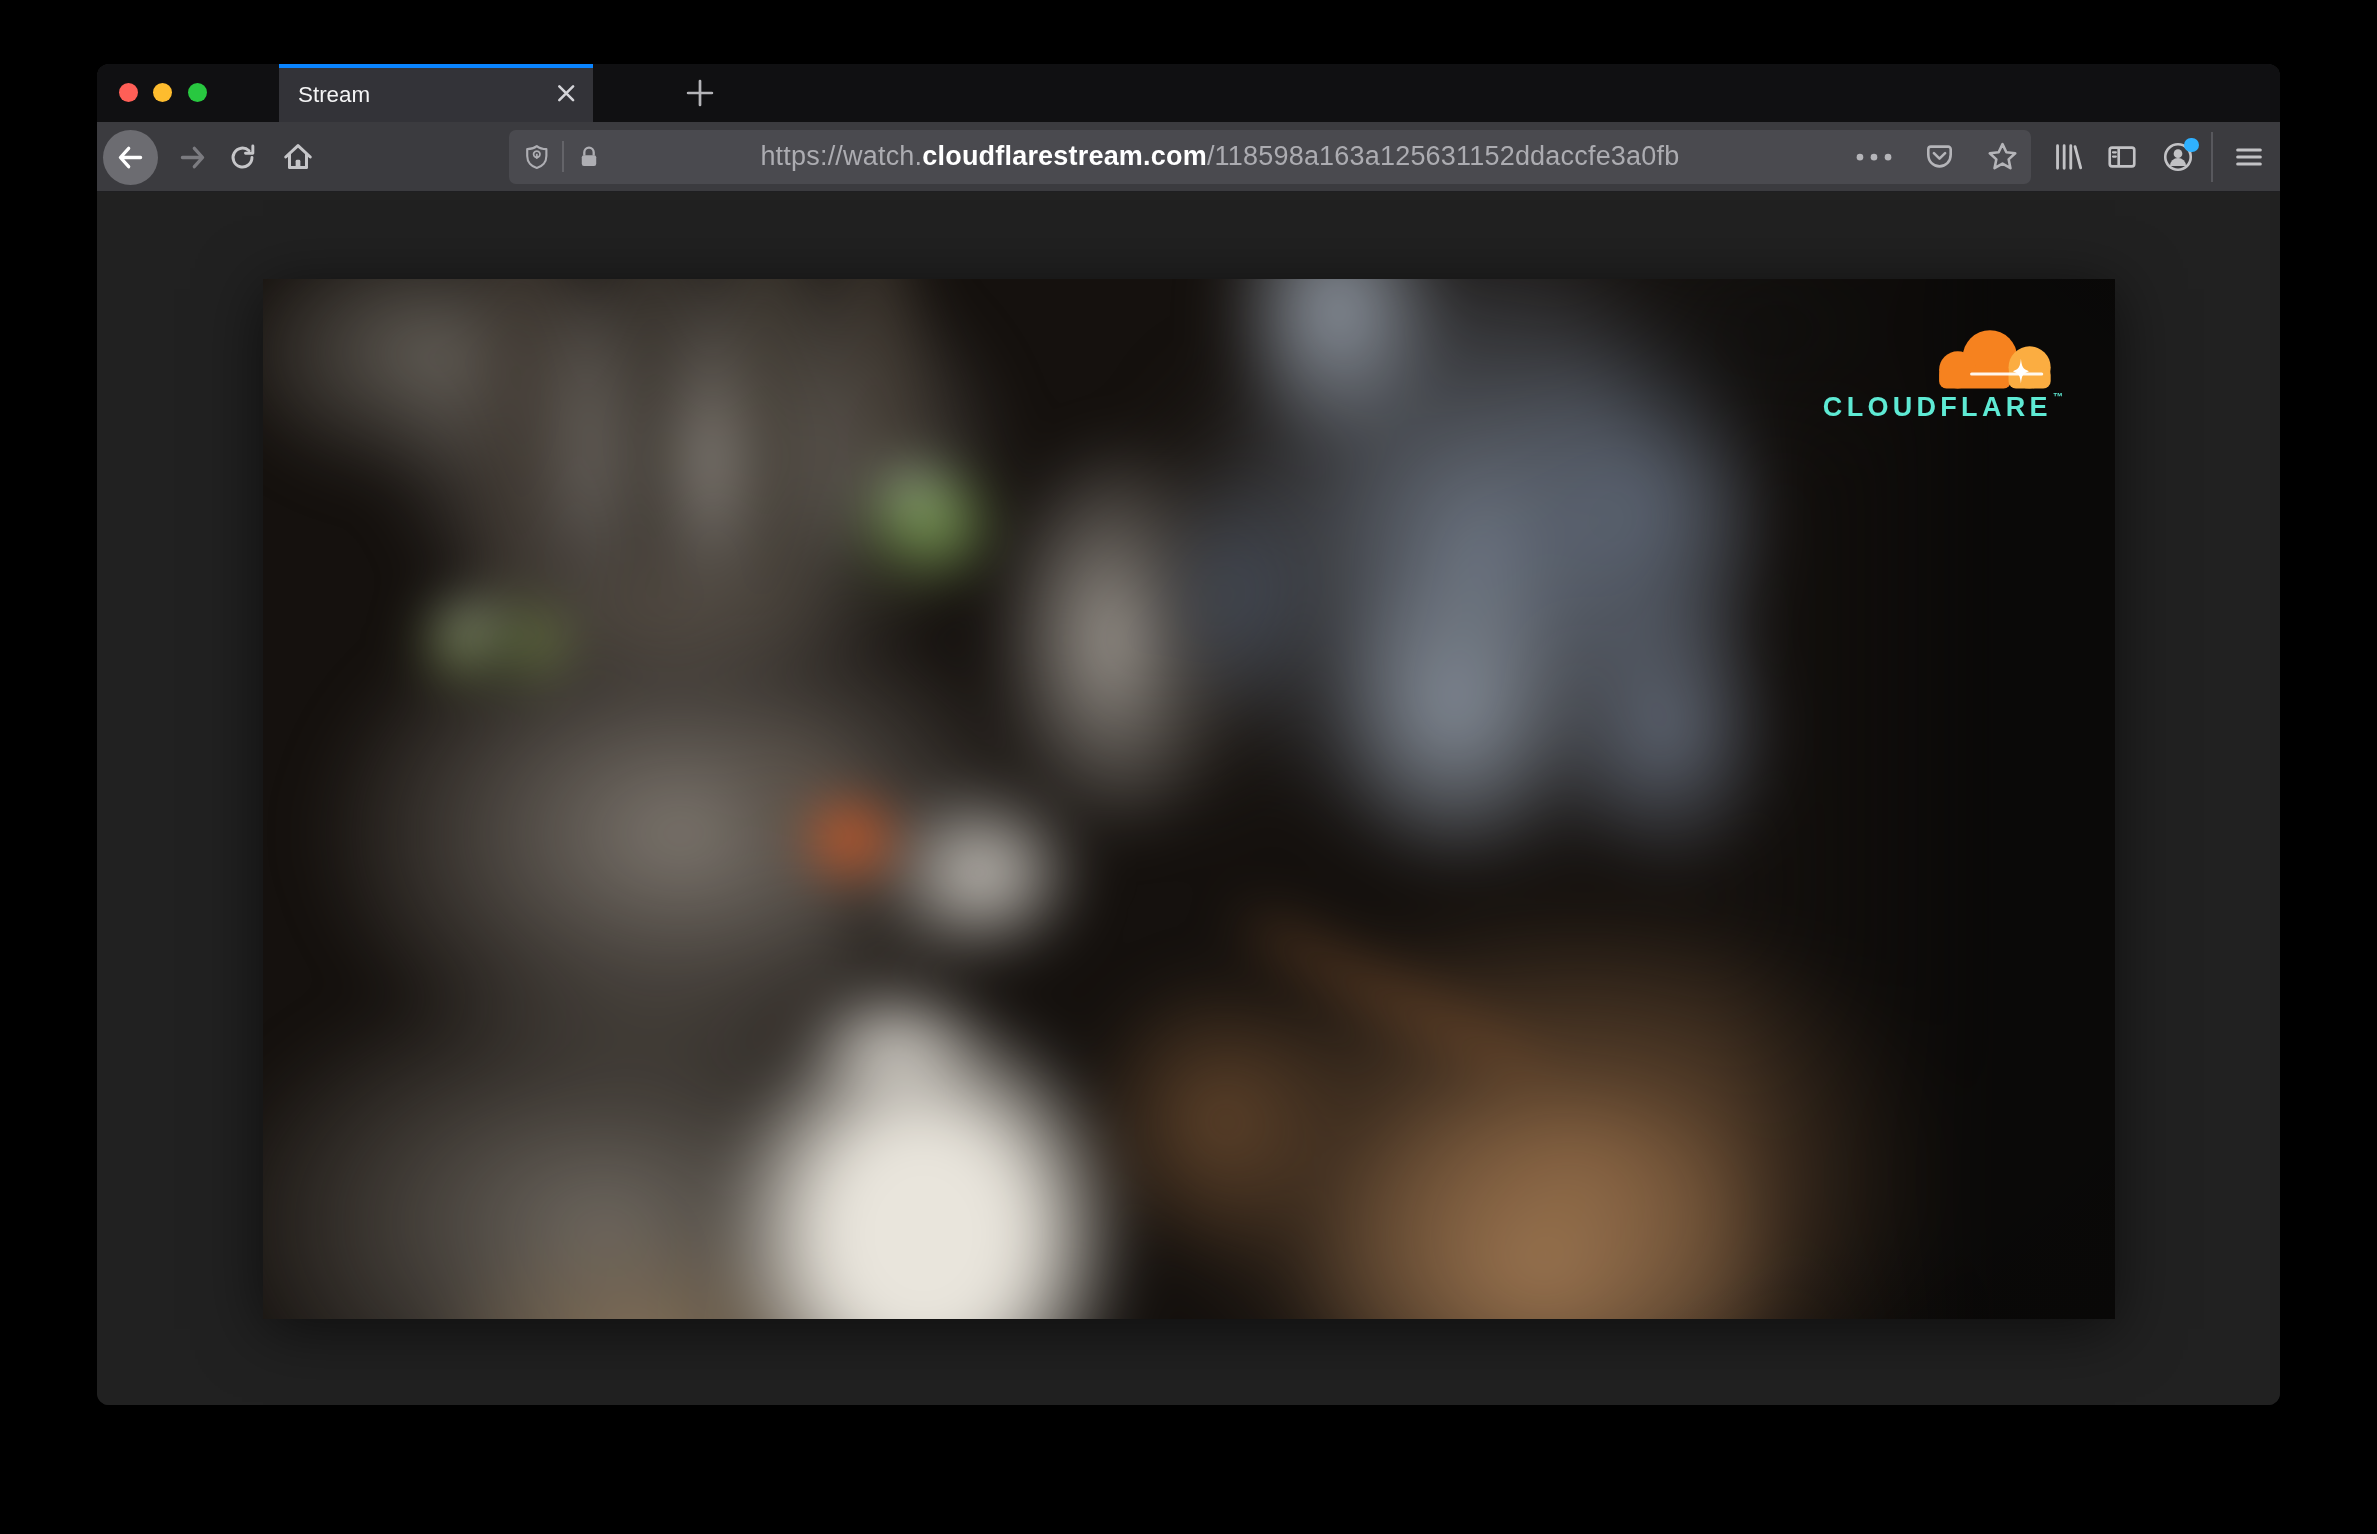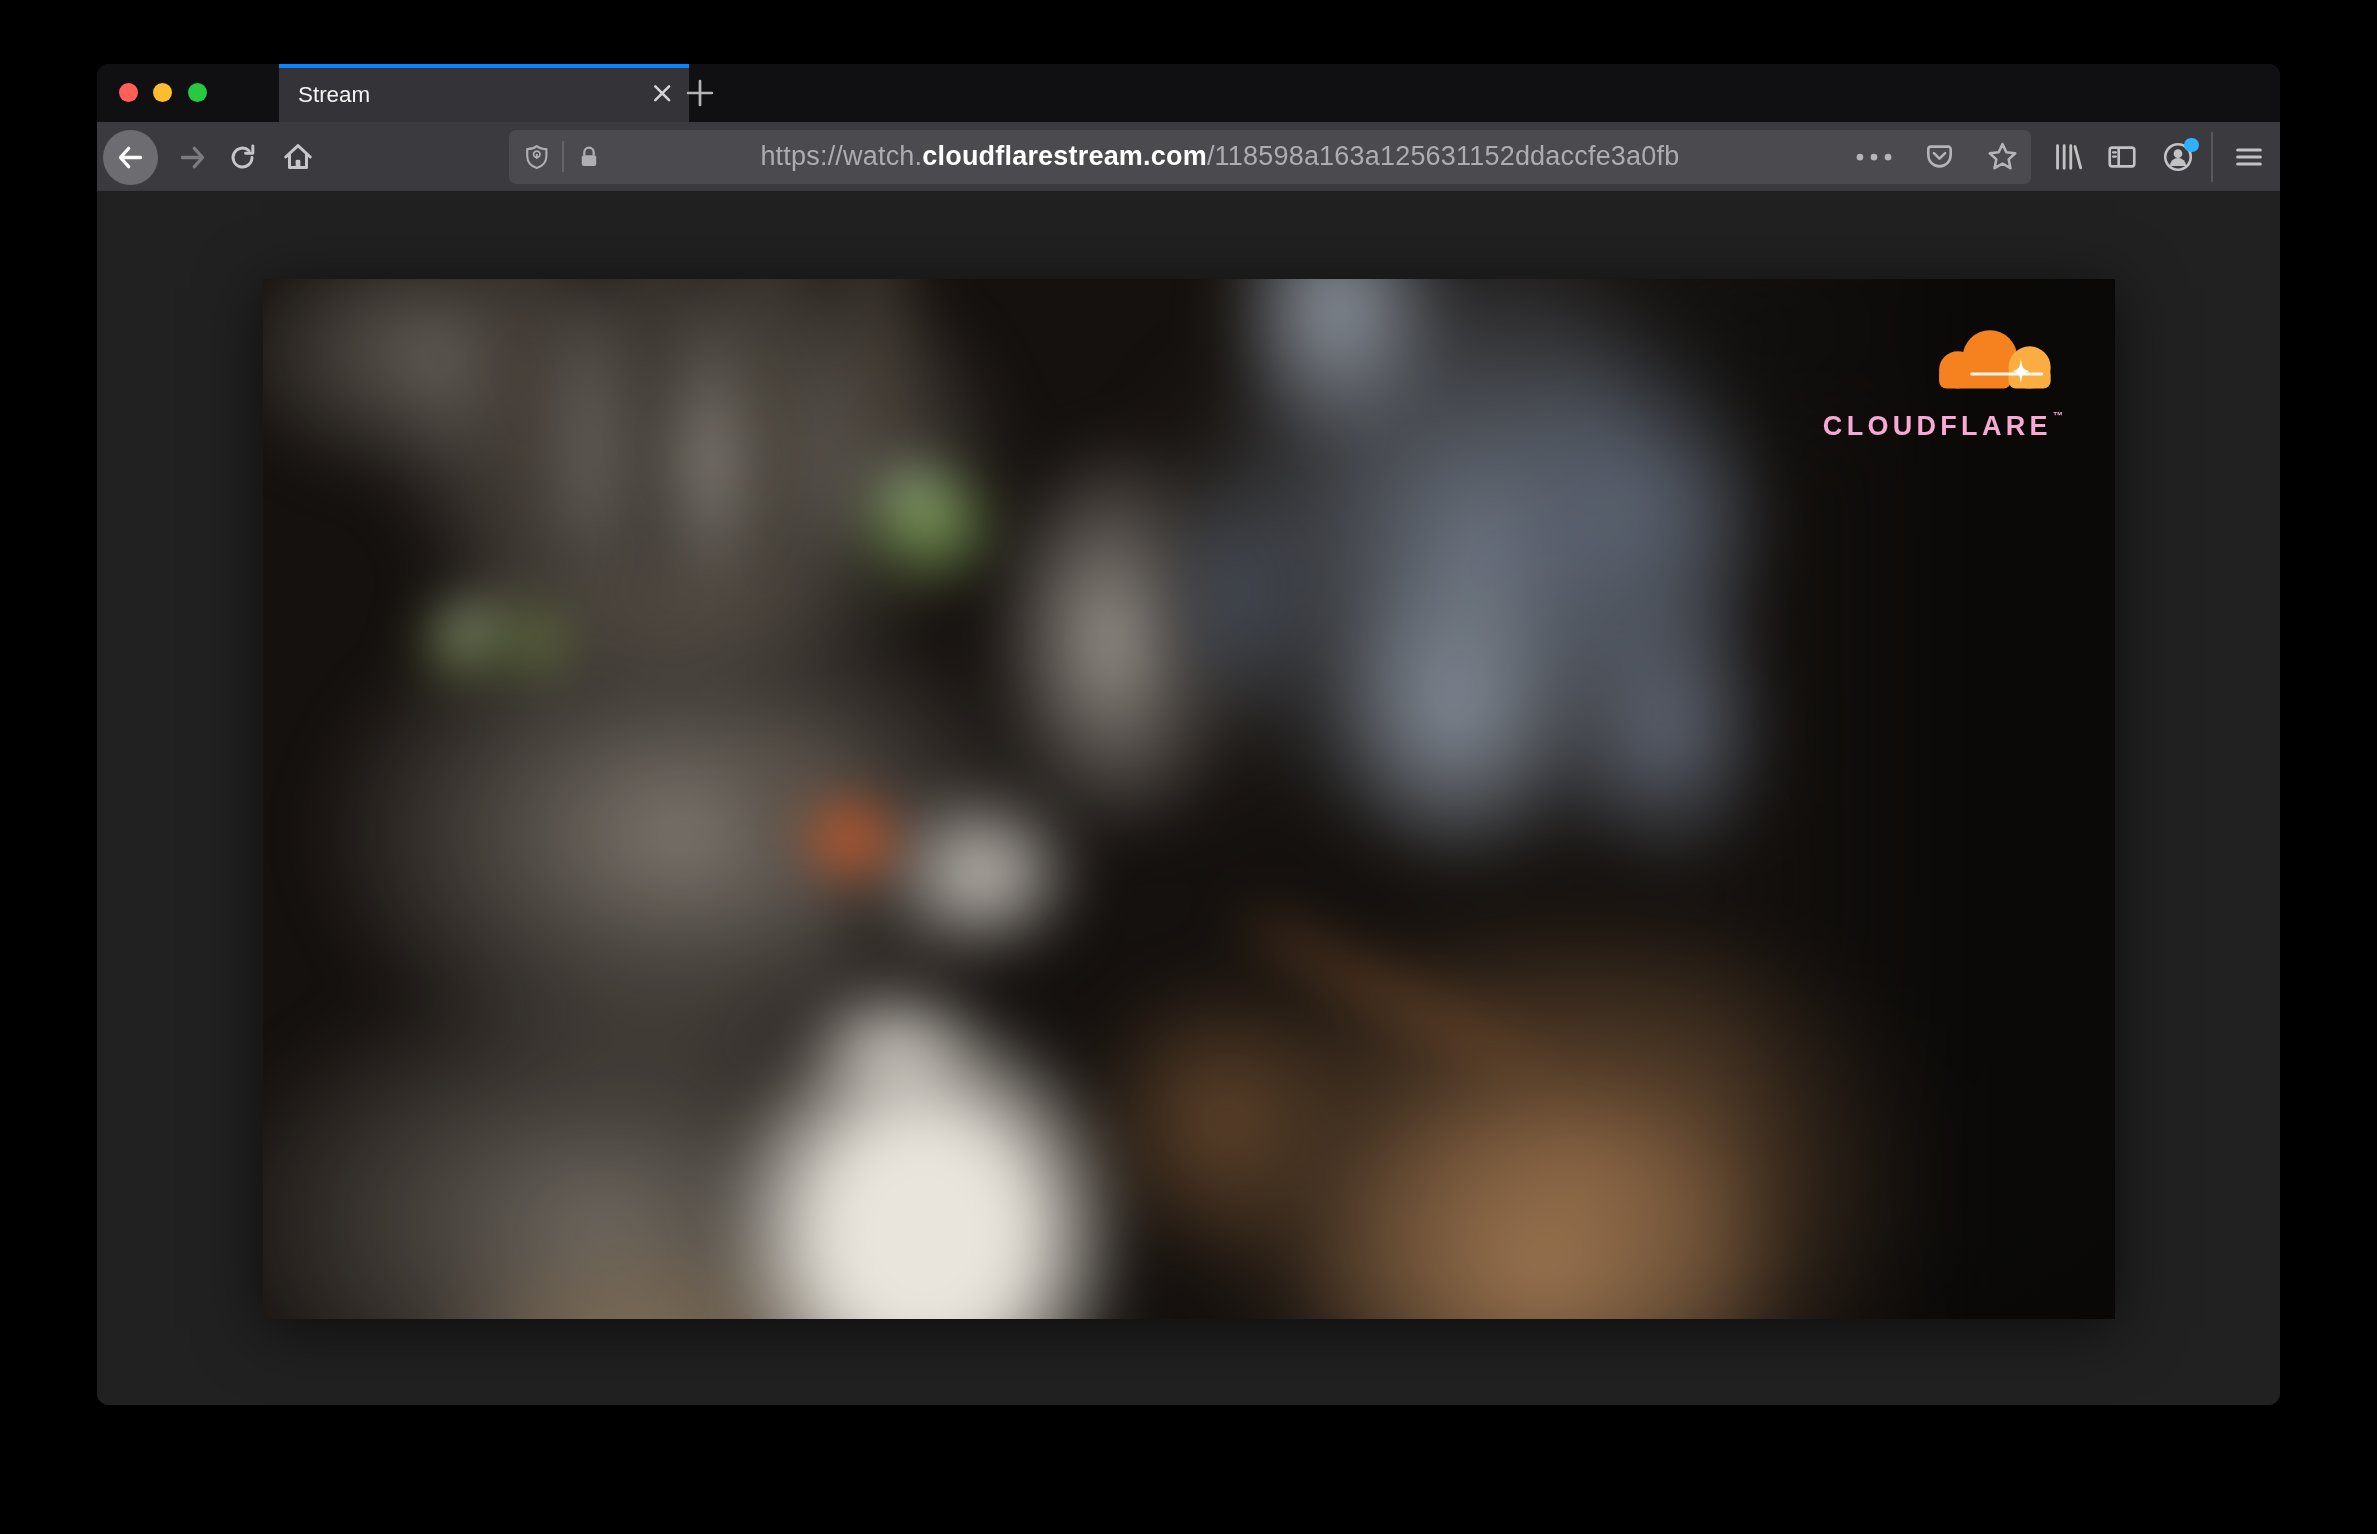--- a/index.html
+++ b/index.html
@@ -10,21 +10,21 @@
   .window{position:absolute;left:97px;top:64px;width:2183px;height:1341px;
     border-radius:12px;overflow:hidden;background:#212121;
     box-shadow:0 17px 69px rgba(0,0,0,.8);display:flex;flex-direction:column;}
 
   
   .tabbar{position:relative;height:58px;background:#101012;flex:0 0 auto;}
   .traffic{position:absolute;top:19px;width:19px;height:19px;border-radius:50%;}
   .traffic.red{left:21.6px;background:#ff5f57;}
   .traffic.yellow{left:56px;background:#febc2e;}
   .traffic.green{left:91px;background:#28c840;}
-  .tab{position:absolute;left:182px;top:0;width:410px;height:58px;background:#333338;}
+  .tab{position:absolute;left:182px;top:0;width:314px;height:58px;background:#333338;}
   .tab .stripe{position:absolute;left:0;top:0;right:0;height:4.3px;background:#0a84ff;}
   .tab .title{position:absolute;left:19px;top:0;height:58px;line-height:62px;
     font-size:22.4px;color:#f4f4f5;white-space:nowrap;}
   .tab-close{position:absolute;right:15.5px;top:18px;width:22.4px;height:22.4px;color:#d4d4d8;cursor:default;}
   .newtab{position:absolute;left:586px;top:12px;width:34px;height:34px;color:#b4b4b8;}
 
   
   .toolbar{position:relative;height:70px;background:#3b3b3f;flex:0 0 auto;
     border-bottom:1.7px solid #1f1f22;text-align:center;}
   .navbtn{position:absolute;top:0;height:70px;display:flex;align-items:center;justify-content:center;}
@@ -100,21 +100,21 @@
   .brown3{left:43%;top:62%;width:17%;height:32%;background:radial-gradient(closest-side,rgba(104,73,46,.9),rgba(104,73,46,0) 84%);}
   .streak{left:52%;top:66%;width:17%;height:2.4%;background:rgba(122,79,45,.8);transform:rotate(26deg);border-radius:40%;}
   .tanBL {left:8%;top:84%;width:28%;height:30%;background:radial-gradient(closest-side,rgba(154,130,99,.8),rgba(154,130,99,0) 82%);}
   .blackR{left:77%;top:-6%;width:34%;height:115%;border-radius:0;background:linear-gradient(90deg,rgba(10,9,8,0),#0a0908 42%);}
 
   .vignette{position:absolute;inset:0;background:radial-gradient(125% 125% at 32% 45%,rgba(0,0,0,0) 55%,rgba(0,0,0,.32) 100%);}
 
   
   .watermark{position:absolute;top:50px;right:52px;display:flex;flex-direction:column;align-items:flex-end;}
   .cloud{width:131px;height:62px;margin-right:1.7px;}
-  .wm-text{margin-top:19px;font-size:27px;font-weight:700;letter-spacing:4.3px;color:#f9a8d4;white-space:nowrap;}
+  .wm-text{margin-top:0;font-size:27px;font-weight:700;letter-spacing:4.3px;color:#5eead4;white-space:nowrap;}
   .wm-text .tm{font-size:10.3px;vertical-align:15.5px;letter-spacing:0;margin-left:0.9px;}
 
   svg{display:block;}
 </style>
 </head>
 <body>
 
 <div class="window">
 
   <div class="tabbar">

